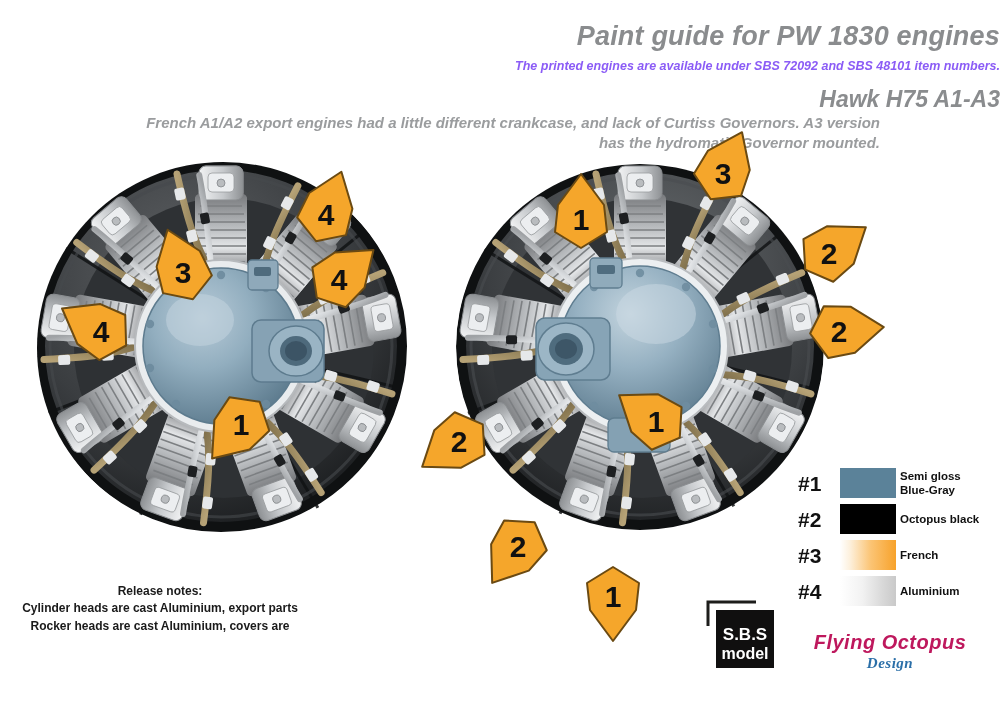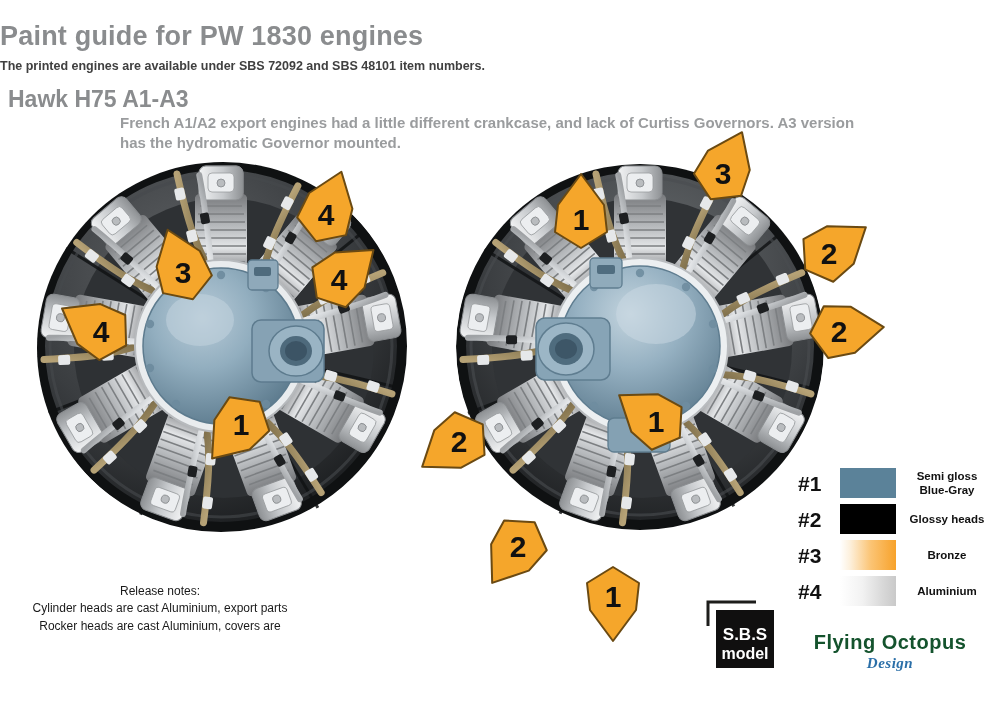--- a/index.html
+++ b/index.html
@@ -1,58 +1,58 @@
 <!DOCTYPE html>
 <html><head>
 <meta charset="utf-8">
 <style>
   html,body{margin:0;padding:0;background:#fff;}
   body{width:1000px;height:707px;overflow:hidden;
        font-family:"Liberation Sans",sans-serif;position:relative;}
   #sheet{position:absolute;inset:0;background:#ffffff;}
 
   
-  .hdr{position:absolute;left:0;right:0;top:22px;text-align:left;}
+  .hdr{position:absolute;left:0;right:0;top:22px;text-align:right;font-style:italic;}
   .t1{font-size:27px;font-weight:bold;color:#8a8c8e;letter-spacing:.2px;line-height:1.1;}
-  .t2{font-size:12.5px;font-weight:bold;color:#404040;margin-top:8px;line-height:1.1;}
+  .t2{font-size:12.5px;font-weight:bold;color:#8b5cf6;margin-top:8px;line-height:1.1;}
   .t3{font-size:23px;font-weight:bold;color:#8a8c8e;margin-top:14px;line-height:1.1;margin-left:8px;}
   .t4{font-size:15px;font-weight:bold;color:#9a9c9e;line-height:1.35;
       width:760px;margin-left:auto;margin-right:auto;}
 
   
   .engwrap{position:absolute;}
   .engwrap svg{display:block;}
 
   
   .mk{position:absolute;width:62px;height:78px;}
   .mk svg{display:block;overflow:visible;}
   .mk .num{font-family:"Liberation Sans",sans-serif;font-weight:bold;
            font-size:30px;fill:#111;}
 
   
   #legend{position:absolute;left:798px;top:466px;width:196px;}
   .lrow{display:flex;align-items:center;height:34px;margin-bottom:2px;}
   .lkey{width:42px;font-size:21px;font-weight:bold;color:#111;
         text-align:left;line-height:1;}
   .lsw{width:56px;height:30px;flex:0 0 56px;}
-  .llab{flex:1;text-align:center;font-size:11.5px;font-weight:bold;color:#111;
+  .llab{flex:1;font-size:11.5px;font-weight:bold;color:#111;
         line-height:1.25;padding-left:4px;}
   .sw1{background:#5b8299;}
   .sw2{background:#000000;}
   .sw3{background:linear-gradient(90deg,#ffffff 0%,#fdf0dc 18%,#fbc474 55%,#f7a22b 100%);}
   .sw4{background:linear-gradient(90deg,#ffffff 0%,#f2f2f2 40%,#d9d9d9 75%,#c9c9c9 100%);}
 
   
   #notes{position:absolute;left:10px;top:583px;width:300px;text-align:center;
-         font-size:12px;color:#1a1a1a;line-height:1.45;}
+         font-size:12px;color:#1a1a1a;line-height:1.45;font-weight:bold;}
 
   
   #sbs{position:absolute;left:706px;top:600px;width:74px;height:70px;text-align:center;}
   #fo{position:absolute;left:792px;top:632px;width:196px;text-align:center;}
-  .fo1{font-size:20px;font-weight:bold;color:#14532d;
+  .fo1{font-size:20px;font-weight:bold;font-style:italic;color:#be185d;
        letter-spacing:.5px;line-height:1.05;
        text-shadow:1px 1px 0 rgba(255,255,255,.85);}
   .fo2{font-size:15px;font-weight:bold;font-style:italic;color:#2b6fa8;
        letter-spacing:.5px;line-height:1.1;margin-top:2px;
        text-shadow:1px 1px 0 rgba(255,255,255,.85);font-family:Liberation Serif, serif;}
 </style>
 </head>
 <body>
 
 <div id="sheet">
@@ -562,26 +562,26 @@
       <div class="lkey">#1</div>
       <div class="lsw sw1"></div>
       <div class="llab">
         <div>Semi gloss</div>
         <div>Blue-Gray</div>
       </div>
     </div>
     <div class="lrow">
       <div class="lkey">#2</div>
       <div class="lsw sw2"></div>
-      <div class="llab">Glossy heads</div>
+      <div class="llab">Octopus black</div>
     </div>
     <div class="lrow">
       <div class="lkey">#3</div>
       <div class="lsw sw3"></div>
-      <div class="llab">Bronze</div>
+      <div class="llab">French</div>
     </div>
     <div class="lrow">
       <div class="lkey">#4</div>
       <div class="lsw sw4"></div>
       <div class="llab">Aluminium</div>
     </div>
   </div>
 
   <div id="notes">
     <div>Release notes:</div>

